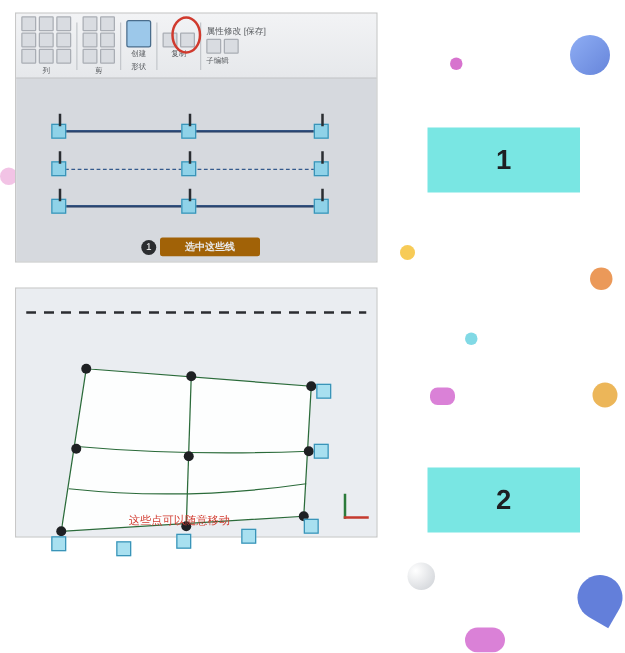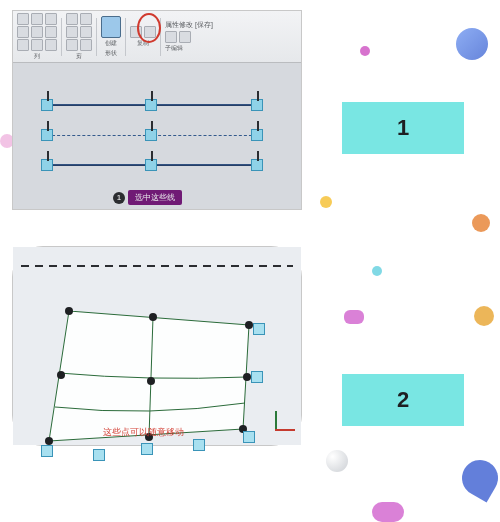--- a/index.html
+++ b/index.html
@@ -6,34 +6,34 @@
   body{width:500px;height:522px;font-family:Arial,"Microsoft YaHei",sans-serif;background:#fff;position:relative;overflow:hidden;}
   .page{position:relative;width:100%;height:100%;}
 
   
   .deco{position:absolute;border-radius:50%;opacity:.85;}
 
   
   .left-col{width:290px;margin-left:12px;}
   .panel{border:1px solid #c8c8c8;background:#f4f5f7;margin-top:10px;position:relative;}
   .panel1{height:200px;}
-  .panel2{height:200px;margin-top:36px;border-radius:31px;}
+  .panel2{height:200px;margin-top:20px;}
 
   
   .ribbon{height:52px;background:linear-gradient(#f2f3f5,#e6e8eb);border-bottom:1px solid #babcbf;display:flex;align-items:center;padding:2px 4px;gap:4px;position:relative;}
   .rgrp{display:flex;flex-direction:column;align-items:center;font-size:7px;color:#4a4d52;gap:1px;}
   .icoRow{display:flex;gap:2px;}
   .ico{width:12px;height:12px;background:#d9dce1;border:1px solid #a9adb4;border-radius:1px;}
   .icoLg{width:20px;height:22px;background:#9cc8ea;border:1px solid #4a6d8c;border-radius:2px;}
   .rsep{width:1px;height:38px;background:#c4c7cc;}
   .rlabel{font-size:6px;color:#5b5e62;}
   .redCircle{position:absolute;border:2px solid #d03a2e;border-radius:50%;width:24px;height:30px;left:124px;top:2px;pointer-events:none;}
   .callout2{position:absolute;left:130px;top:54px;display:flex;align-items:center;gap:3px;}
   .cnum{width:12px;height:12px;border-radius:50%;background:#2b2d30;color:#fff;font-size:8px;display:flex;align-items:center;justify-content:center;}
-  .ctt{background:#701a75;color:#e8e9eb;font-size:8px;padding:2px 7px;border-radius:2px;}
+  .ctt{background:#a16207;color:#e8e9eb;font-size:8px;padding:2px 20px;border-radius:2px;font-weight:bold;}
 
   
   .vp1{position:absolute;left:0;right:0;top:52px;bottom:0;background:#d6d9de;}
   .runner{position:absolute;height:12px;}
   .railL{position:absolute;top:5px;height:2px;background:linear-gradient(#375a8c,#21365a);}
   .nodeBox{position:absolute;width:12px;height:12px;background:#8fd2e8;border:1px solid #3a94b8;}
   .nodeTick{position:absolute;width:2px;height:10px;background:#2a2d31;top:-9px;left:5px;}
   .callout1{position:absolute;left:100px;bottom:4px;display:flex;align-items:center;gap:3px;}
 
   

